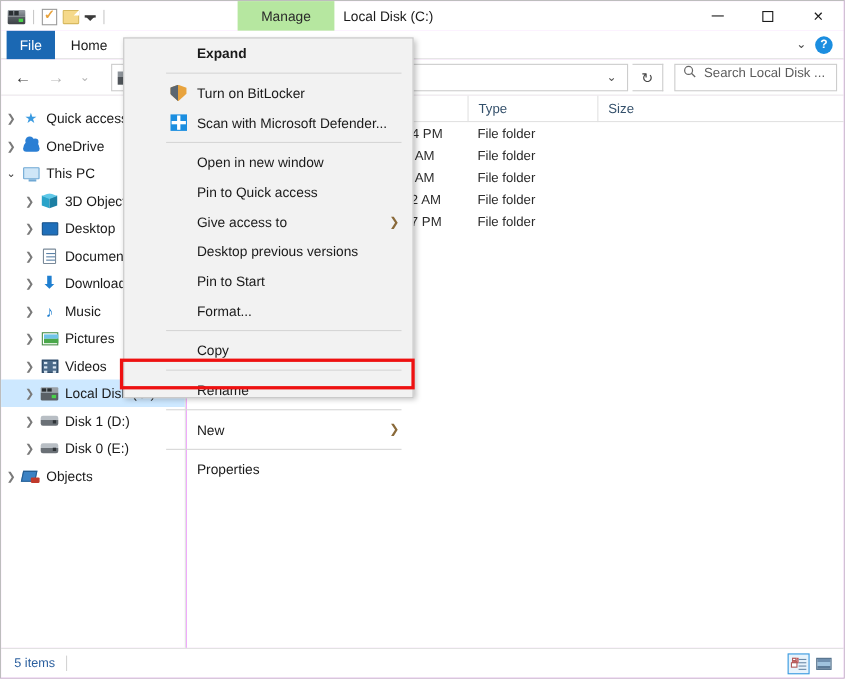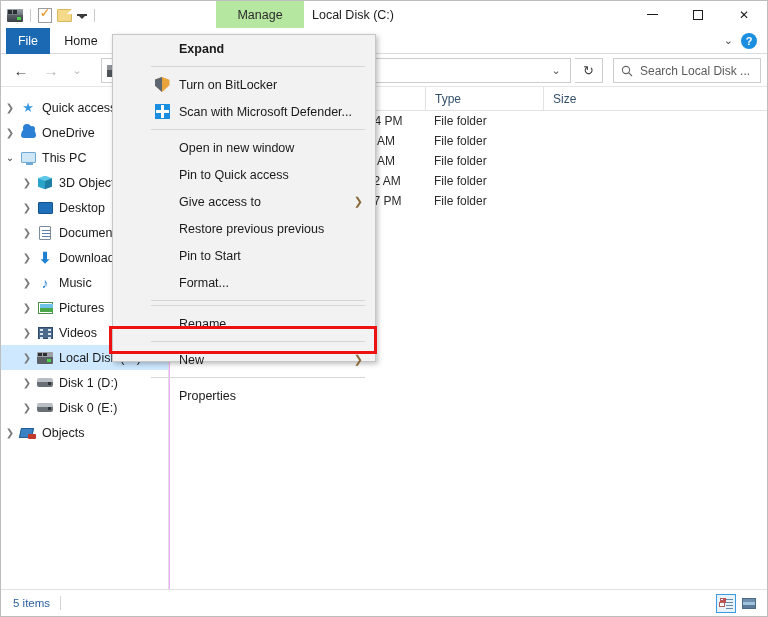--- a/index.html
+++ b/index.html
@@ -178,21 +178,21 @@
   }
   .refreshbtn {
     position: absolute; left: 574px; top: 4px; width: 28px; height: 25px;
     border: 1px solid #cdcdcd; border-left: none; background: #ffffff;
     display: flex; align-items: center; justify-content: center;
     font-size: 13px; color: #444;
   }
   .searchbox {
     position: absolute; left: 612px; top: 4px; width: 148px; height: 25px;
     border: 1px solid #cdcdcd; background: #ffffff;
-    display: flex; align-items: center;
+    display: flex; align-items: flex-start;
   }
   .search-mag {
     width: 26px; display: flex; align-items: center; justify-content: center;
     font-size: 12px; color: #666;
   }
   .search-ph { font-size: 12px; color: #5b5b5b; }
 
   
   .navpane {
     position: absolute; left: 0; top: 86px; width: 168px; height: 502px;
@@ -752,29 +752,32 @@
         <span class="mi-label">Open in new window</span>
       </div>
       <div class="mi indent">
         <span class="mi-label">Pin to Quick access</span>
       </div>
       <div class="mi indent">
         <span class="mi-label">Give access to</span>
         <span class="submark">❯</span>
       </div>
       <div class="mi indent">
-        <span class="mi-label">Restore previous previous</span>
+        <span class="mi-label">Desktop previous versions</span>
       </div>
       <div class="mi indent">
         <span class="mi-label">Pin to Start</span>
       </div>
       <div class="mi indent">
         <span class="mi-label">Format...</span>
       </div>
       <div class="mi-sep"></div>
+      <div class="mi indent">
+        <span class="mi-label">Copy</span>
+      </div>
       <div class="mi-sep"></div>
       <div class="mi indent">
         <span class="mi-label">Rename</span>
       </div>
       <div class="mi-sep"></div>
       <div class="mi indent">
         <span class="mi-label">New</span>
         <span class="submark">❯</span>
       </div>
       <div class="mi-sep"></div>

